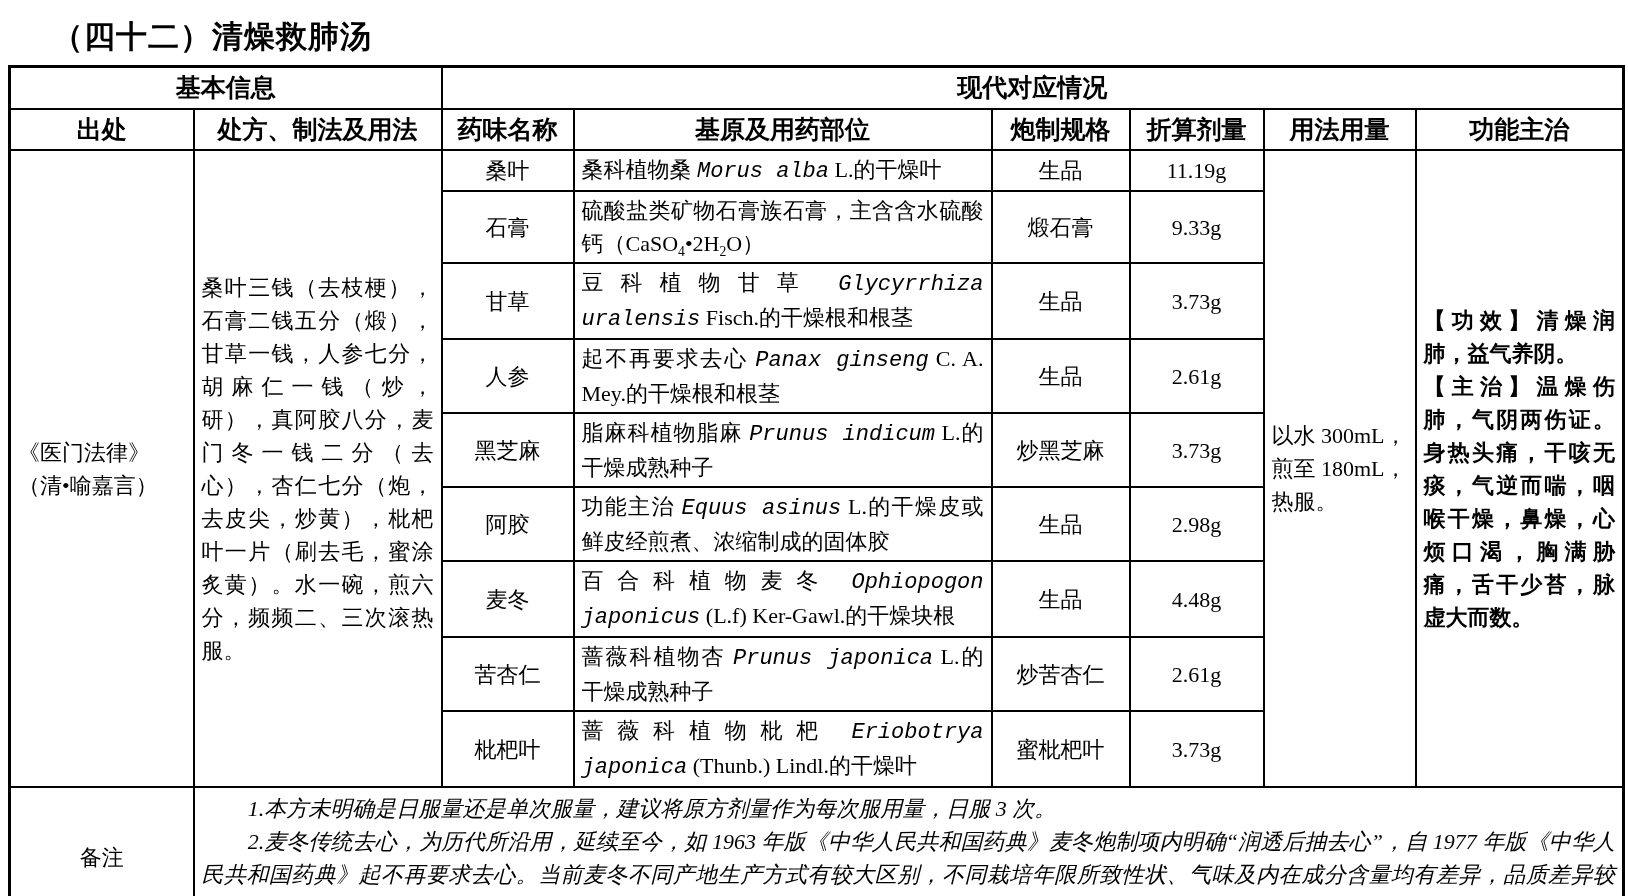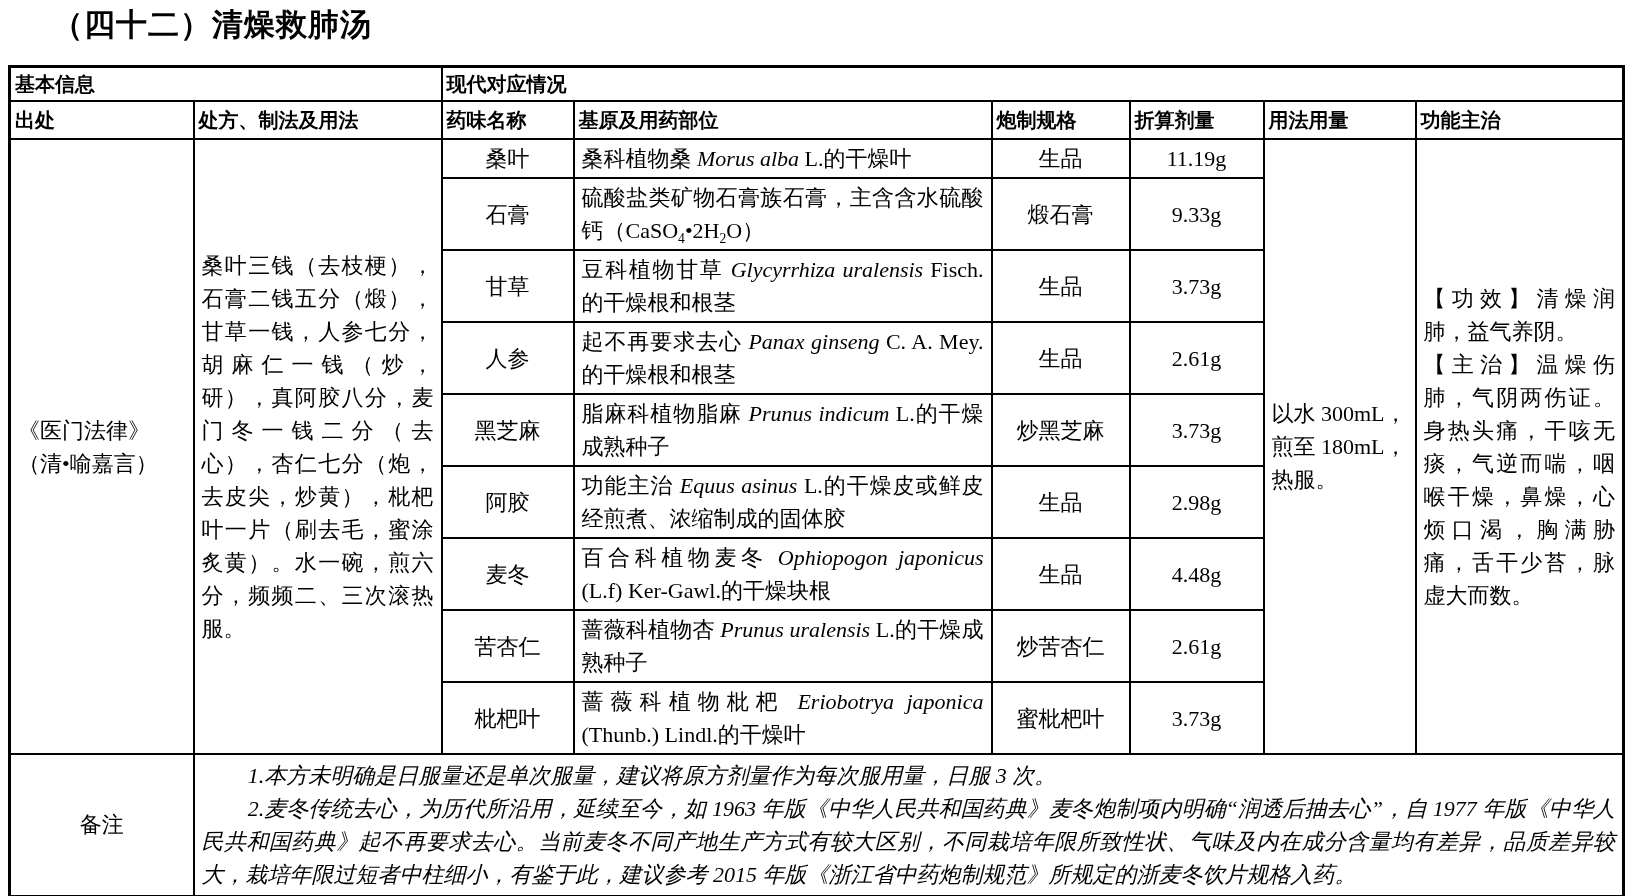--- a/index.html
+++ b/index.html
@@ -2,46 +2,46 @@
 <html><head>
 <meta charset="utf-8">
 <style>
   * { margin:0; padding:0; box-sizing:border-box; }
   html,body { background:#ffffff; }
   body {
     width:1628px; height:896px; position:relative; overflow:hidden;
     font-family:"Liberation Serif","DejaVu Serif",serif; color:#000;
   }
   .title {
-    position:absolute; left:52px; top:4px;
+    position:absolute; left:52px; top:16px;
     font-size:31px; font-weight:bold; letter-spacing:1px;
   }
   table.main {
     position:absolute; left:8px; top:65px; width:1614px;
     border-collapse:collapse; table-layout:fixed;
     border:3px solid #000;
   }
   table.main td {
     border:2px solid #000;
     font-size:22px; line-height:1.5;
     padding:2px 7px;
     vertical-align:middle;
     overflow:hidden;
     word-break:break-word;
   }
-  tr.hdr td { font-weight:bold; text-align:left; font-size:20px; padding:1px 4px; }
+  tr.hdr td { font-weight:bold; text-align:center; font-size:25px; padding:1px 4px; }
   .c   { text-align:center; }
   .top { vertical-align:top; }
   .just{ text-align:justify; }
-  .lat { font-style:italic; }
+  .lat { font-style:italic;font-family:Liberation Mono, monospace; }
   sub  { font-size:0.62em; line-height:0; }
   .cell-source { padding-top:5px; }
   .cell-prescription { line-height:1.52; padding:4px 9px;margin-left:14px; }
   .cell-usage { line-height:1.52; padding:4px 8px; }
-  .cell-function { line-height:1.52; padding:4px 8px; }
+  .cell-function { line-height:1.52; padding:4px 8px;font-weight:bold; }
   .cell-origin { padding:1px 10px; }
   .herb-cell { padding:1px 4px; }
   .cell-notes { padding:2px 12px 2px 14px; line-height:1.55; }
   .cell-notes p { text-indent:2.1em;font-style:italic; }
 </style>
 </head>
 <body>
 
 <div class="title">（四十二）清燥救肺汤</div>
 
@@ -128,21 +128,21 @@
 
   <tr style="height:71px">
     <td class="c herb-cell">麦冬</td>
     <td class="just cell-origin"><span>百合科植物麦冬 </span><span class="lat">Ophiopogon japonicus</span><span> (L.f) Ker-Gawl.的干燥块根</span></td>
     <td class="c herb-cell">生品</td>
     <td class="c herb-cell">4.48g</td>
   </tr>
 
   <tr style="height:70px">
     <td class="c herb-cell">苦杏仁</td>
-    <td class="just cell-origin"><span>蔷薇科植物杏 </span><span class="lat">Prunus uralensis</span><span> L.的干燥成熟种子</span></td>
+    <td class="just cell-origin"><span>蔷薇科植物杏 </span><span class="lat">Prunus japonica</span><span> L.的干燥成熟种子</span></td>
     <td class="c herb-cell">炒苦杏仁</td>
     <td class="c herb-cell">2.61g</td>
   </tr>
 
   <tr style="height:71px">
     <td class="c herb-cell">枇杷叶</td>
     <td class="just cell-origin"><span>蔷薇科植物枇杷 </span><span class="lat">Eriobotrya japonica</span><span> (Thunb.) Lindl.的干燥叶</span></td>
     <td class="c herb-cell">蜜枇杷叶</td>
     <td class="c herb-cell">3.73g</td>
   </tr>

